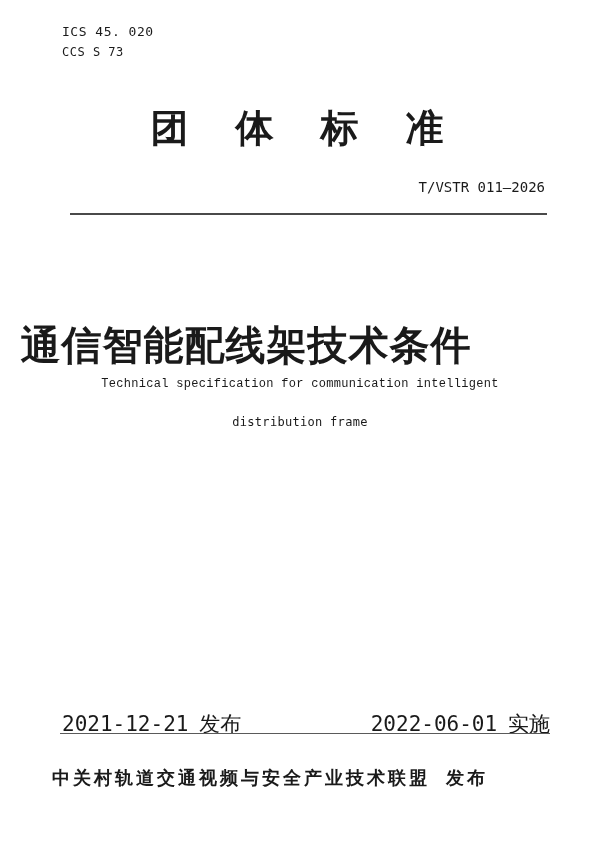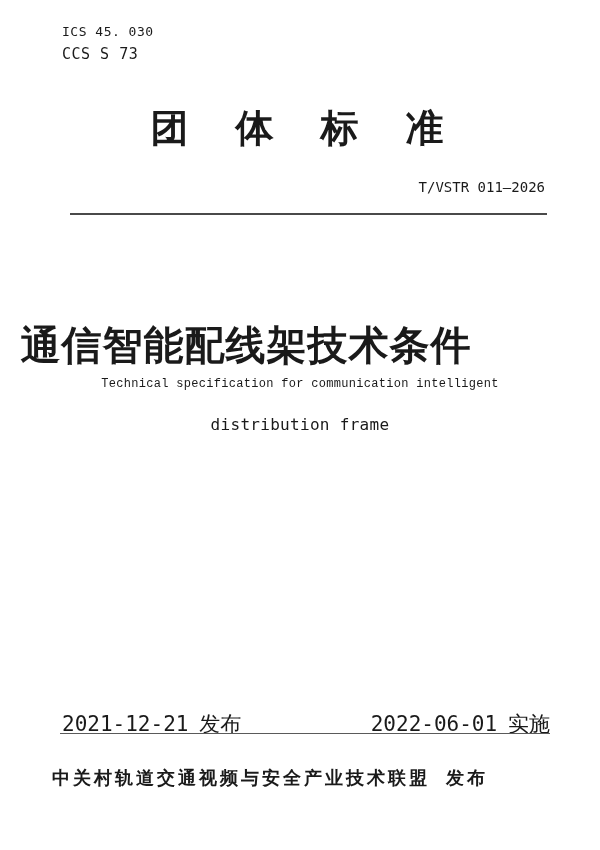--- a/index.html
+++ b/index.html
@@ -22,21 +22,21 @@
     overflow:hidden;
   }
   .mono{font-family:"DejaVu Sans Mono","Liberation Mono",monospace;}
 
   .ics-code{
     position:absolute;top:24px;left:62px;
     font-size:13px;letter-spacing:0.5px;
   }
   .ccs-code{
     position:absolute;top:45px;left:62px;
-    font-size:15px;letter-spacing:0.5px;
+    font-size:12px;letter-spacing:0.5px;
   }
   .doc-type{
     position:absolute;top:103px;left:0;width:594px;
     text-align:center;
     font-size:38px;font-weight:600;
     letter-spacing:47px;padding-left:47px;
     white-space:nowrap;
   }
   .standard-number{
     position:absolute;top:179px;right:55px;
@@ -52,21 +52,21 @@
     font-size:40px;font-weight:700;
     letter-spacing:1px;
     white-space:nowrap;
   }
   .title-en-1{
     position:absolute;top:377px;left:0;width:600px;
     text-align:center;font-size:12px;letter-spacing:0.3px;font-family:Liberation Mono, monospace;
   }
   .title-en-2{
     position:absolute;top:415px;left:0;width:600px;
-    text-align:center;font-size:16px;letter-spacing:0.3px;
+    text-align:center;font-size:12px;letter-spacing:0.3px;
   }
   .date-row{
     position:absolute;top:710px;left:62px;right:50px;
     display:flex;justify-content:space-between;align-items:baseline;
     font-size:21px;font-weight:500;
   }
   .date-item .date-num{font-family:"DejaVu Sans Mono","Liberation Mono",monospace;}
   .date-item .date-label{margin-left:5px;}
   .rule-bottom{
     position:absolute;top:733px;left:60px;width:490px;height:1px;
@@ -80,21 +80,21 @@
     white-space:nowrap;
     margin-left:32px;
   }
   .publisher-action{margin-left:8px;}
 </style>
 </head>
 <body>
 
 <div class="page">
 
-  <div class="ics-code mono">ICS 45. 030</div>
+  <div class="ics-code mono">ICS 45. 020</div>
 
   <div class="ccs-code mono">CCS S 73</div>
 
   <div class="doc-type">团体标准</div>
 
   <div class="standard-number mono">T/VSTR 011—2026</div>
 
   <div class="rule-top"></div>
 
   <div class="title-cn">通信智能配线架技术条件</div>

